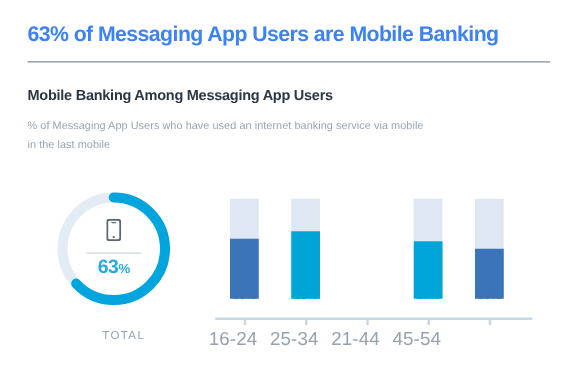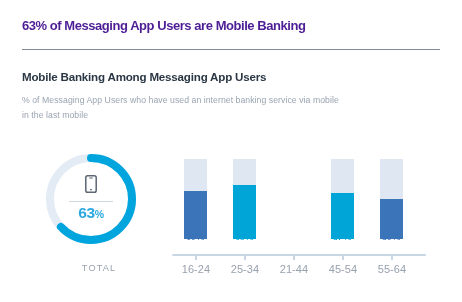--- a/index.html
+++ b/index.html
@@ -9,21 +9,21 @@
     font-family:"Liberation Sans", sans-serif;
     overflow:hidden;
     position:relative;
     -webkit-font-smoothing:antialiased;
   }
   .page{position:absolute;inset:0;}
 
   
   .title{
     position:absolute;left:22px;top:18px;width:420px;
-    font-size:13px;font-weight:bold;color:#4c1d95;
+    font-size:17px;font-weight:bold;color:#3b82f6;
     letter-spacing:-0.45px;white-space:nowrap;
   }
   .title-rule{
     position:absolute;left:22px;top:49px;width:418px;height:1px;
     background:#7f8b99;
   }
 
   
   .subtitle{
     position:absolute;left:22px;top:70px;width:420px;
@@ -51,41 +51,41 @@
     line-height:17px;
   }
   .donut-val .pct{font-size:10.5px;font-weight:bold;}
   .total-label{
     position:absolute;left:52px;top:263px;width:94px;text-align:center;
     font-size:9.2px;color:#98a2ae;letter-spacing:1.1px;font-weight:normal;
   }
 
   
   .bars{position:absolute;left:172px;top:147px;width:256px;height:82px;}
-  .bar-col{position:absolute;top:0;width:23px;height:92px;font-family:Liberation Serif, serif;}
+  .bar-col{position:absolute;top:0;width:23px;height:92px;}
   .bar-track{
     position:absolute;left:0;bottom:0;width:23px;height:80px;
     background:#dfe8f2;
   }
   .bar-fill{position:absolute;left:0;bottom:0;width:23px;}
   .bar-pct{
     position:absolute;top:84px;width:23px;text-align:center;
     font-size:9.6px;font-weight:bold;letter-spacing:-0.2px;white-space:nowrap;
   }
 
   .axis-line{
     position:absolute;left:172px;top:254px;width:254px;height:2px;
     background:#c9d6e4;border-radius:1px;
   }
   .axis-tick{
     position:absolute;top:256px;width:2px;height:4px;background:#c9d6e4;
   }
   .axis-lab{
-    position:absolute;top:263px;width:58px;text-align:center;
-    font-size:11px;color:#97a2af;letter-spacing:0.1px;white-space:nowrap;
+    position:absolute;top:263px;width:58px;text-align:left;
+    font-size:15px;color:#97a2af;letter-spacing:0.1px;white-space:nowrap;
   }
 </style>
 </head>
 <body>
 
 <div class="page">
 
   <div class="title">63% of Messaging App Users are Mobile Banking</div>
   <div class="title-rule"></div>
 
@@ -141,15 +141,14 @@
   <div class="axis-tick" style="left:195px;"></div>
   <div class="axis-tick" style="left:244px;"></div>
   <div class="axis-tick" style="left:293px;"></div>
   <div class="axis-tick" style="left:342px;"></div>
   <div class="axis-tick" style="left:391px;"></div>
 
   <div class="axis-lab" style="left:167px;">16-24</div>
   <div class="axis-lab" style="left:216px;">25-34</div>
   <div class="axis-lab" style="left:265px;">21-44</div>
   <div class="axis-lab" style="left:314px;">45-54</div>
-  <div class="axis-lab" style="left:363px;">55-64</div>
 
 </div>
 
 </body></html>

